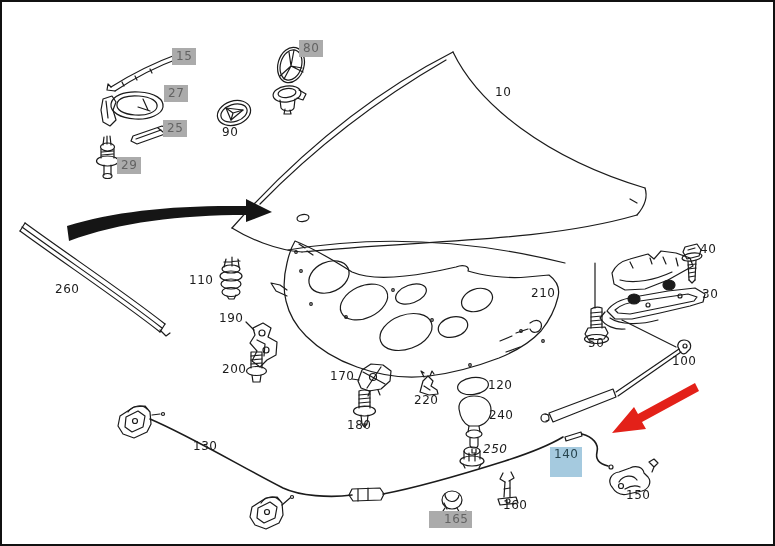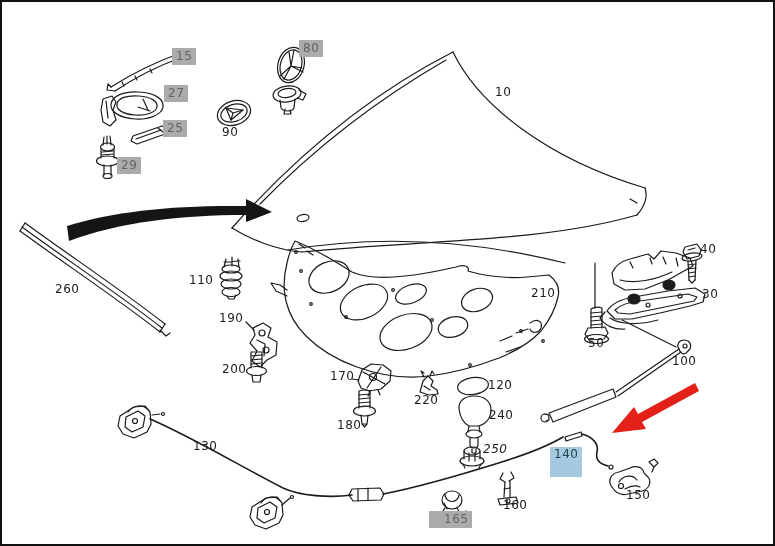--- a/index.html
+++ b/index.html
@@ -299,21 +299,21 @@
       <div class="part-label gray" style="left: 163px; top: 120px;">25</div>
       <div class="part-label gray" style="left: 117px; top: 157px;">29</div>
       <div class="part-label gray" style="left: 299px; top: 40px;">80</div>
       <div class="part-label plain" style="left: 222px; top: 126px;">90</div>
       <div class="part-label plain" style="left: 189px; top: 274px;">110</div>
       <div class="part-label plain" style="left: 219px; top: 312px;">190</div>
       <div class="part-label plain" style="left: 222px; top: 363px;">200</div>
       <div class="part-label plain" style="left: 55px; top: 283px;">260</div>
       <div class="part-label plain" style="left: 531px; top: 287px;">210</div>
       <div class="part-label plain" style="left: 330px; top: 370px;">170</div>
-      <div class="part-label plain" style="left: 337px; top: 419px;">180</div>
+      <div class="part-label plain" style="left: 347px; top: 419px;">180</div>
       <div class="part-label plain" style="left: 414px; top: 394px;">220</div>
       <div class="part-label plain" style="left: 488px; top: 379px;">120</div>
       <div class="part-label plain" style="left: 489px; top: 409px;">240</div>
       <div class="part-label plain" style="left: 483px; top: 443px; font-style: italic;">250</div>
       <div class="part-label plain" style="left: 700px; top: 243px;">40</div>
       <div class="part-label plain" style="left: 702px; top: 288px; text-align: center;">30</div>
       <div class="part-label plain" style="left: 588px; top: 337px;">50</div>
       <div class="part-label plain" style="left: 672px; top: 355px;">100</div>
       <div class="part-label plain" style="left: 193px; top: 440px;">130</div>
       <div class="part-label blue" style="left: 550px; top: 447px;">140</div>

